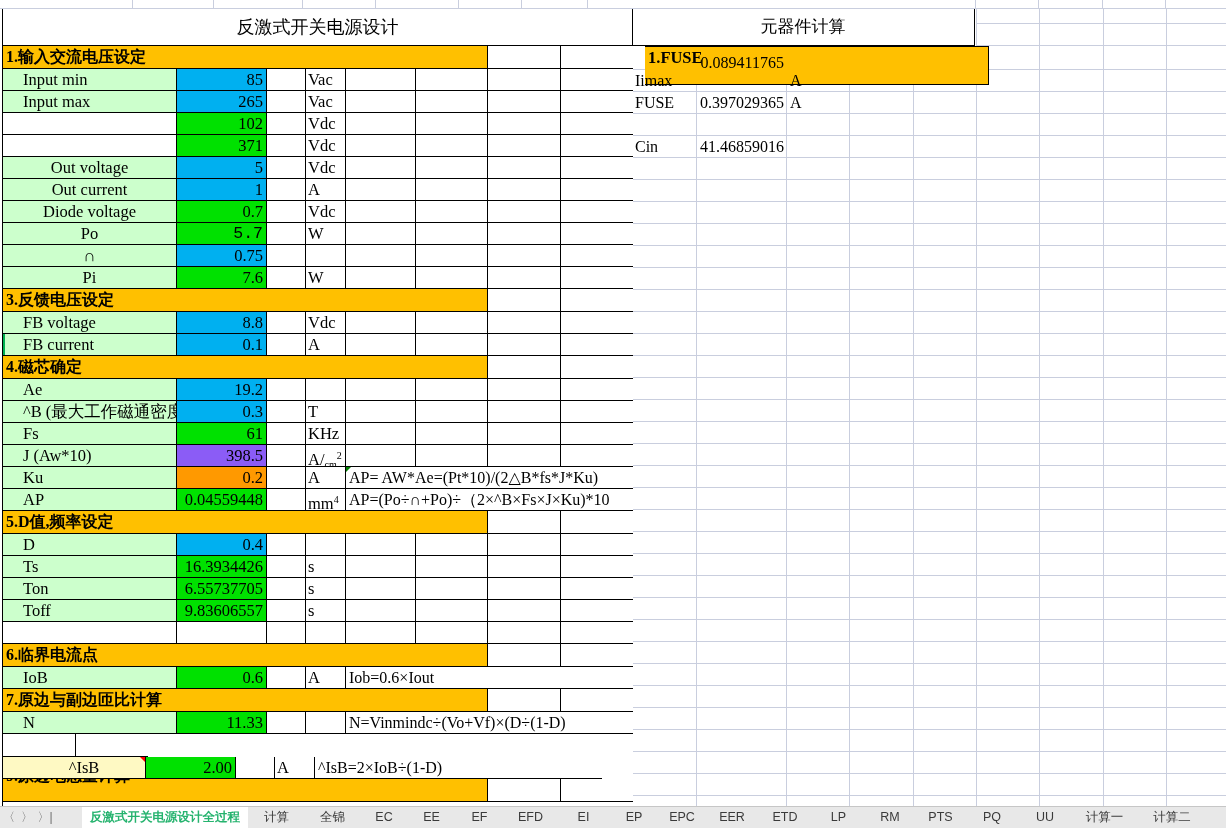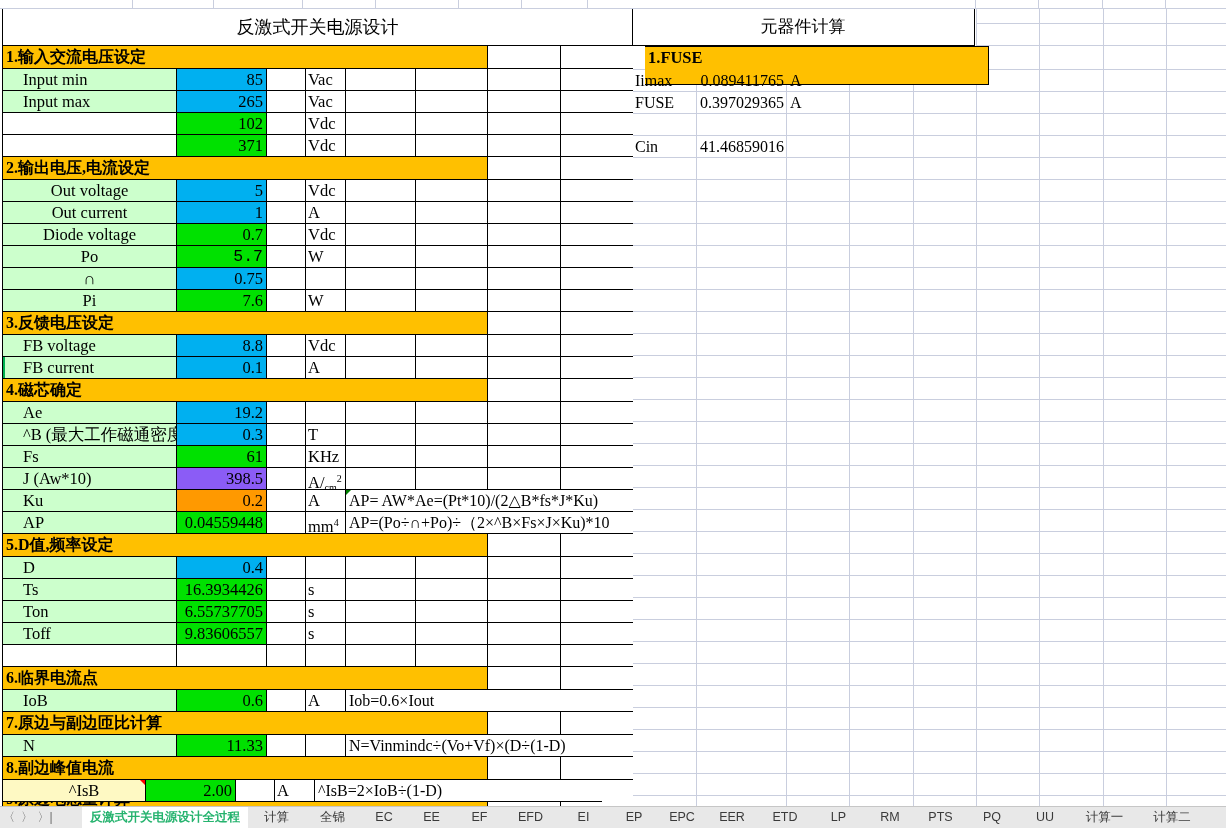--- a/index.html
+++ b/index.html
@@ -107,21 +107,21 @@
       <div class="hline" style="left: 0px; top: 676px; width: 594px; height: 1px;"></div>
       <div class="hline" style="left: 0px; top: 698px; width: 594px; height: 1px;"></div>
       <div class="hline" style="left: 0px; top: 720px; width: 594px; height: 1px;"></div>
       <div class="hline" style="left: 0px; top: 742px; width: 594px; height: 1px;"></div>
       <div class="hline" style="left: 0px; top: 764px; width: 594px; height: 1px;"></div>
       <div class="hline" style="left: 0px; top: 786px; width: 594px; height: 1px;"></div>
       <div class="hline" style="left: 343px; top: 14px; width: 251px; height: 1px;"></div>
       <div class="hline" style="left: 343px; top: 36px; width: 251px; height: 1px;"></div>
       <div id="fuse-header" style="left: 12px; top: 37px; width: 344px; height: 39px;"><span>1.FUSE</span></div>
       <div class="rt-cell" style="left: 2px; top: 61px; width: 60px; height: 21px;">Iimax</div>
-      <div class="rt-cell" style="left: 63px; top: 61px; width: 88px; height: 21px; text-align: right;">0.089411765</div>
+      <div class="rt-cell" style="left: 63px; top: 43px; width: 88px; height: 21px; text-align: right;">0.089411765</div>
       <div class="rt-cell" style="left: 157px; top: 61px; width: 55px; height: 21px;">A</div>
       <div class="rt-cell" style="left: 2px; top: 83px; width: 60px; height: 21px;">FUSE</div>
       <div class="rt-cell" style="left: 63px; top: 83px; width: 88px; height: 21px; text-align: right;">0.397029365</div>
       <div class="rt-cell" style="left: 157px; top: 83px; width: 55px; height: 21px;">A</div>
       <div class="rt-cell" style="left: 2px; top: 105px; width: 60px; height: 21px;"></div>
       <div class="rt-cell" style="left: 63px; top: 105px; width: 88px; height: 21px; text-align: right;"></div>
       <div class="rt-cell" style="left: 157px; top: 105px; width: 55px; height: 21px;"></div>
       <div class="rt-cell" style="left: 2px; top: 127px; width: 60px; height: 21px;">Cin</div>
       <div class="rt-cell" style="left: 63px; top: 127px; width: 88px; height: 21px; text-align: right;">41.46859016</div>
       <div class="rt-cell" style="left: 157px; top: 127px; width: 55px; height: 21px;"></div>
@@ -167,25 +167,20 @@
       <div class="row" style="width: 630px; height: 22px;">
         <div class="cell lab" style="width: 174px; background: rgb(255, 255, 255);"><span></span></div>
         <div class="cell val" style="width: 90px; background: rgb(0, 225, 0);"><span>371</span></div>
         <div class="cell" style="width: 39px; background: rgb(255, 255, 255);"></div>
         <div class="cell unit" style="width: 40px; background: rgb(255, 255, 255);"><span>Vdc</span></div>
         <div class="cell" style="width: 70px; background: rgb(255, 255, 255);"></div>
         <div class="cell" style="width: 72px; background: rgb(255, 255, 255);"></div>
         <div class="cell" style="width: 73px; background: rgb(255, 255, 255);"></div>
         <div class="cell nor" style="width: 72px; background: rgb(255, 255, 255);"></div>
       </div>
-      <div class="row" style="width: 630px; height: 23px;">
-        <div class="cell sechead" style="width: 485px; background: rgb(255, 192, 0);"><span>2.输出电压,电流设定</span></div>
-        <div class="cell" style="width: 73px; background: rgb(255, 255, 255);"></div>
-        <div class="cell nor" style="width: 72px; background: rgb(255, 255, 255);"></div>
-      </div>
       <div class="row" style="width: 630px; height: 22px;">
         <div class="cell lab center" style="width: 174px; background: rgb(204, 255, 204);"><span>Out voltage</span></div>
         <div class="cell val" style="width: 90px; background: rgb(0, 176, 240);"><span>5</span></div>
         <div class="cell" style="width: 39px; background: rgb(255, 255, 255);"></div>
         <div class="cell unit" style="width: 40px; background: rgb(255, 255, 255);"><span>Vdc</span></div>
         <div class="cell" style="width: 70px; background: rgb(255, 255, 255);"></div>
         <div class="cell" style="width: 72px; background: rgb(255, 255, 255);"></div>
         <div class="cell" style="width: 73px; background: rgb(255, 255, 255);"></div>
         <div class="cell nor" style="width: 72px; background: rgb(255, 255, 255);"></div>
       </div>
@@ -396,21 +391,20 @@
         <div class="cell nor" style="width: 72px; background: rgb(255, 255, 255);"></div>
       </div>
       <div class="row" style="width: 630px; height: 22px;">
         <div class="cell lab" style="width: 174px; background: rgb(204, 255, 204);"><span>N</span></div>
         <div class="cell val" style="width: 90px; background: rgb(0, 225, 0);"><span>11.33</span></div>
         <div class="cell" style="width: 39px; background: rgb(255, 255, 255);"></div>
         <div class="cell unit" style="width: 40px; background: rgb(255, 255, 255);"><span></span></div>
         <div class="cell formula nor" style="width: 287px; background: rgb(255, 255, 255);"><span>N=Vinmindc÷(Vo+Vf)×(D÷(1-D)</span></div>
       </div>
       <div class="row" style="width: 630px; height: 23px;">
-        <div class="cell sechead" style="width: 485px; background: rgb(255, 192, 0);"><span>8.副边峰值电流</span></div>
         <div class="cell" style="width: 73px; background: rgb(255, 255, 255);"></div>
         <div class="cell nor" style="width: 72px; background: rgb(255, 255, 255);"></div>
       </div>
       <div class="row" style="width: 630px; height: 22px;">
         <div class="cell lab" style="width: 143px; background: #fef9c3; text-align: center;"><span>^IsB</span><div class="marker-red-tr"></div></div>
         <div class="cell val" style="width: 90px; background: rgb(0, 225, 0);"><span>2.00</span></div>
         <div class="cell" style="width: 39px; background: rgb(255, 255, 255);"></div>
         <div class="cell unit" style="width: 40px; background: rgb(255, 255, 255);"><span>A</span></div>
         <div class="cell formula nor" style="width: 287px; background: rgb(255, 255, 255);"><span>^IsB=2×IoB÷(1-D)</span></div>
       </div>

